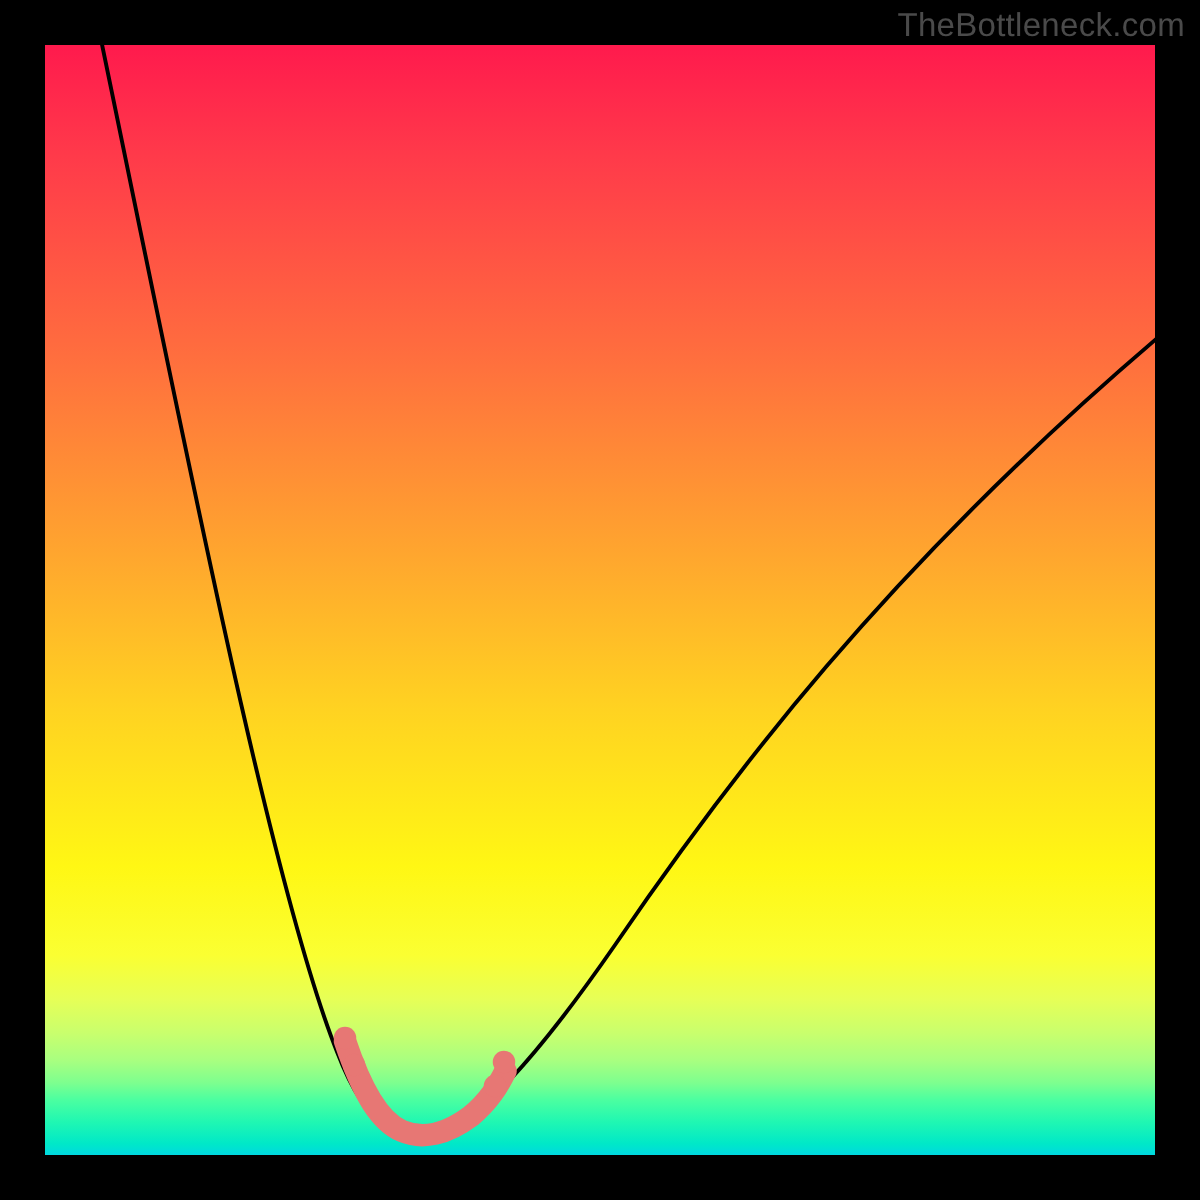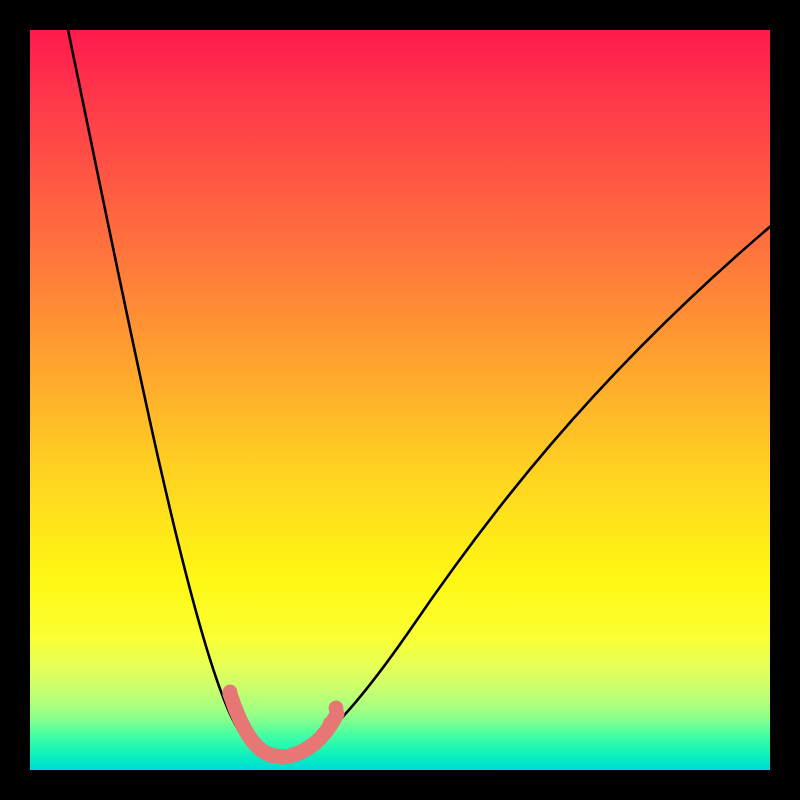--- a/index.html
+++ b/index.html
@@ -67,20 +67,21 @@
   svg.marker {
     position: absolute;
     inset: 0;
     z-index: 3;
   }
 </style>
 </head>
 <body>
 <div class="outer">
 
+  <div class="watermark">TheBottleneck.com</div>
 
   <div class="plot-area">
     <div class="gradient"></div>
 
     <svg class="curves" viewBox="0 0 740 740" preserveAspectRatio="none">
 
       <path d="M 36 -10
                C 90 250, 150 560, 195 672
                C 205 698, 215 712, 227 720" stroke="#000" stroke-width="2.6" fill="none" stroke-linecap="round"></path>
 

